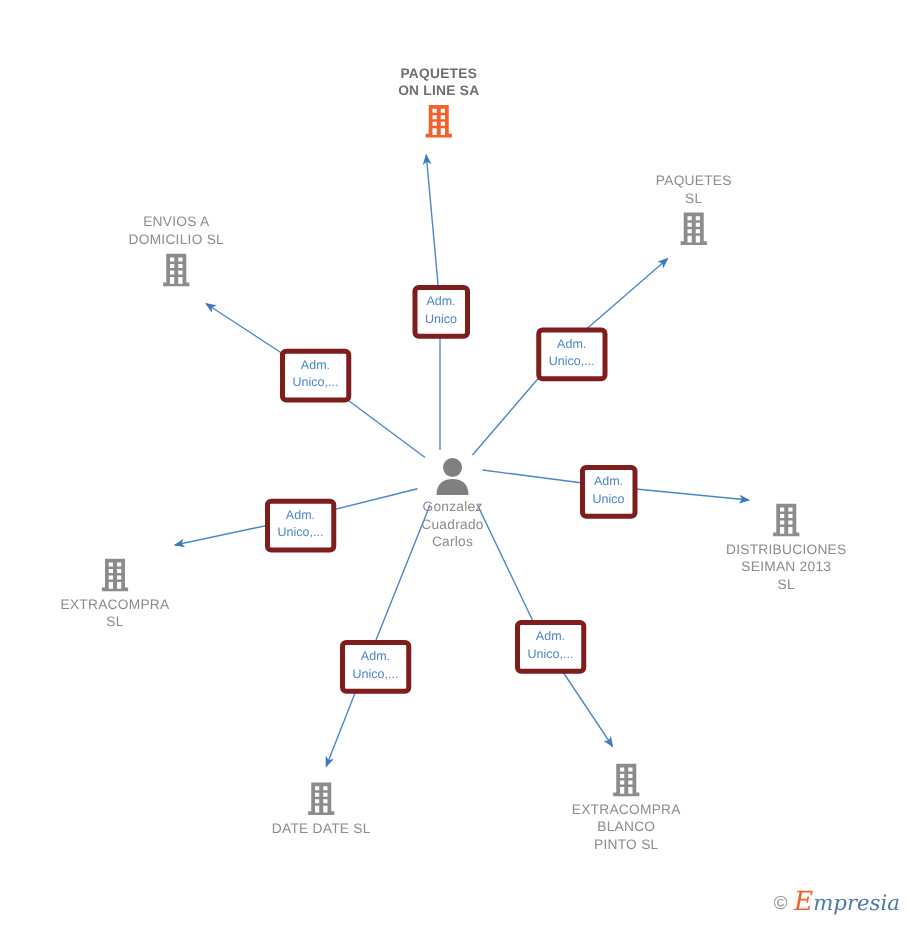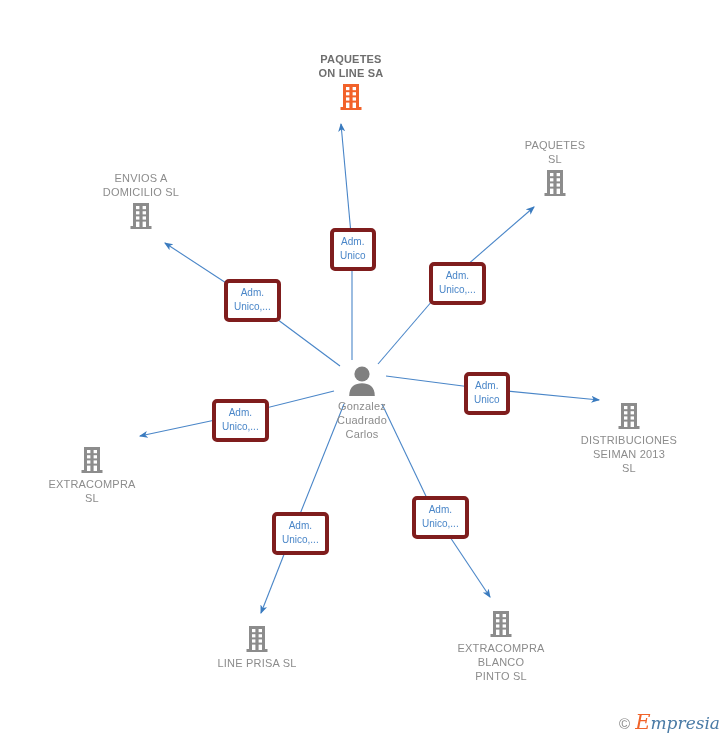--- a/index.html
+++ b/index.html
@@ -233,21 +233,21 @@
             <rect x="9" y="5" width="3.4" height="3.2" fill="#ffffff"></rect>
             <rect x="15.6" y="5" width="3.4" height="3.2" fill="#ffffff"></rect>
             <rect x="9" y="10.2" width="3.4" height="3.2" fill="#ffffff"></rect>
             <rect x="15.6" y="10.2" width="3.4" height="3.2" fill="#ffffff"></rect>
             <rect x="9" y="15.4" width="3.4" height="3.2" fill="#ffffff"></rect>
             <rect x="15.6" y="15.4" width="3.4" height="3.2" fill="#ffffff"></rect>
             <rect x="9" y="20.6" width="3.4" height="5.4" fill="#ffffff"></rect>
             <rect x="15.6" y="20.6" width="3.4" height="5.4" fill="#ffffff"></rect>
           </svg>
         </span>
-        <div class="node-label">LINE PRISA  SL</div>
+        <div class="node-label">DATE DATE  SL</div>
       </div>
       <div class="node" style="left: 501px; top: 607px;">
         <span class="node-icon">
           <svg width="28" height="30" viewBox="0 0 28 30">
             <rect x="6" y="2" width="16" height="24" fill="#8c8c8c"></rect>
             <rect x="3.5" y="25" width="21" height="3" fill="#8c8c8c"></rect>
             <rect x="9" y="5" width="3.4" height="3.2" fill="#ffffff"></rect>
             <rect x="15.6" y="5" width="3.4" height="3.2" fill="#ffffff"></rect>
             <rect x="9" y="10.2" width="3.4" height="3.2" fill="#ffffff"></rect>
             <rect x="15.6" y="10.2" width="3.4" height="3.2" fill="#ffffff"></rect>

